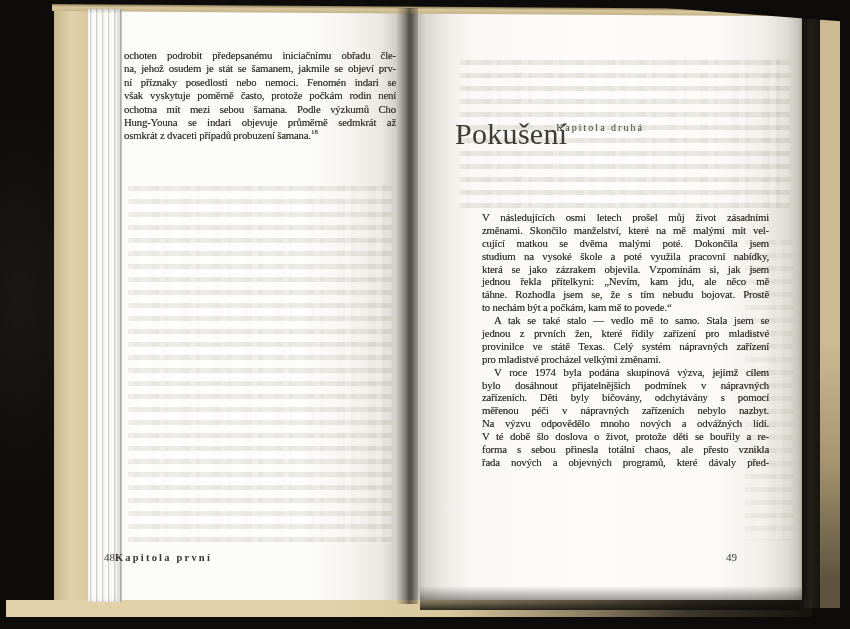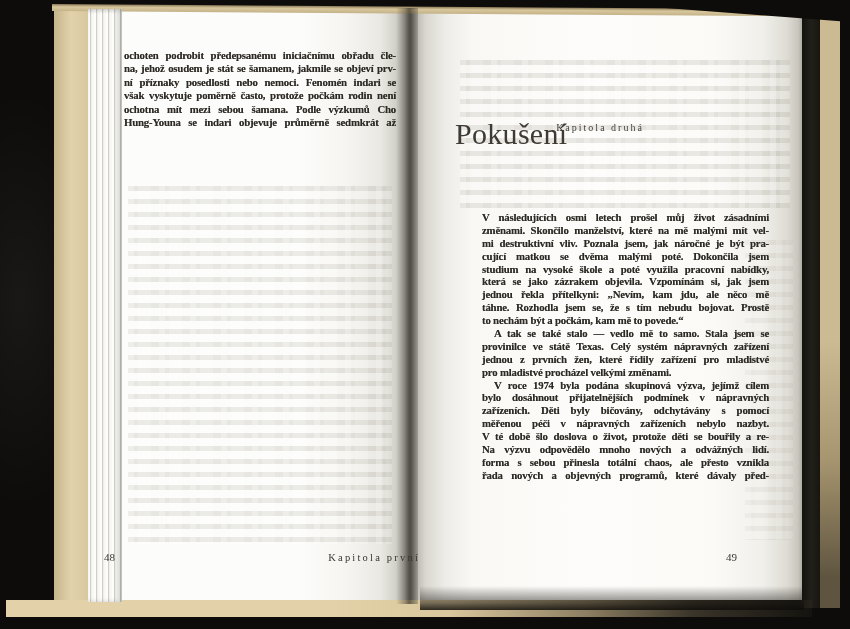--- a/index.html
+++ b/index.html
@@ -43,38 +43,38 @@
   .ghost{background-image:
       repeating-linear-gradient(90deg, rgba(255,255,255,.28) 0 6px, rgba(255,255,255,0) 6px 10px, rgba(255,255,255,.18) 10px 23px, rgba(255,255,255,0) 23px 31px),
       repeating-linear-gradient(180deg, rgba(125,118,100,.20) 0 5px, rgba(125,118,100,0) 5px 13px);
     filter:blur(.7px);z-index:2;}
   .ghost-left{left:128px;top:186px;width:264px;height:358px;opacity:.8;}
   .ghost-right-top{left:460px;top:60px;width:330px;height:148px;opacity:.9;}
   .ghost-right-side{left:745px;top:240px;width:48px;height:300px;opacity:.45;}
 
   
   .textblock{z-index:5;color:#2d2a25;font-size:10.8px;letter-spacing:-0.2px;
-    text-shadow:0 0 .4px rgba(45,42,37,.55);font-weight:bold;}
+    text-shadow:0 0 .4px rgba(45,42,37,.55);}
   .left-text{left:124px;top:49px;width:272px;}
   .left-text .pline{line-height:13.4px;height:13.4px;}
   .right-text{left:482px;top:211px;width:287px;}
   .right-text .pline{line-height:12.9px;height:12.9px;}
   .pline{text-align:justify;text-align-last:justify;white-space:normal;overflow:visible;}
   .pline.last{text-align-last:left;}
   .pline.indent{text-indent:12px;}
   .pline sup{font-size:7px;letter-spacing:0;vertical-align:super;line-height:0;}
 
   .kicker{left:455px;top:106px;width:290px;text-align:center;font-size:10px;
     letter-spacing:2px;color:#45423c;z-index:5;margin-top:16px;}
   .title{left:455px;top:117px;width:290px;text-align:left;font-size:30px;
     letter-spacing:.3px;color:#3f3b34;z-index:5;}
 
-  .footer-left{left:104px;top:551px;width:316px;display:flex;justify-content:space-between;
+  .footer-left{left:104px;top:551px;width:316px;display:flex;
     align-items:baseline;z-index:5;color:#3a3732;font-size:11px;}
-  .footer-left .chap{font-size:10.5px;letter-spacing:2.2px;}
+  .footer-left .chap{font-size:10.5px;letter-spacing:2.2px;font-weight:bold;}
   .footer-right{left:457px;top:551px;width:280px;text-align:right;z-index:5;
     color:#3a3732;font-size:11px;}
 </style>
 </head>
 <body>
 
 <div class="scene">
 
   <div class="abs cover-left"></div>
   <div class="abs cover-top"></div>
@@ -94,50 +94,50 @@
   <div class="abs bottom-fade-right"></div>
   <div class="abs top-right-wedge"></div>
 
   <div class="abs textblock left-text">
       <div class="pline">ochoten podrobit předepsanému iniciačnímu obřadu čle-</div>
       <div class="pline">na, jehož osudem je stát se šamanem, jakmile se objeví prv-</div>
       <div class="pline">ní příznaky posedlosti nebo nemoci. Fenomén indari se</div>
       <div class="pline">však vyskytuje poměrně často, protože počkám rodin není</div>
       <div class="pline">ochotna mít mezi sebou šamana. Podle výzkumů Cho</div>
       <div class="pline">Hung-Youna se indari objevuje průměrně sedmkrát až</div>
+      <div class="pline last">osmkrát z dvaceti případů probuzení šamana.<sup>18</sup></div>
     </div>
 
   <div class="abs footer-left">
     <span>48</span>
     <span class="chap">Kapitola první</span>
   </div>
 
   <div class="abs kicker">Kapitola druhá</div>
   <div class="abs title">Pokušení</div>
 
   <div class="abs textblock right-text">
       <div class="pline">V následujících osmi letech prošel můj život zásadními</div>
       <div class="pline">změnami. Skončilo manželství, které na mě malými mít vel-</div>
-      <div class="pline">mi destruktivní vliv. Poznala jsem, jak náročné je být pra-</div>
       <div class="pline">cující matkou se dvěma malými poté. Dokončila jsem</div>
       <div class="pline">studium na vysoké škole a poté využila pracovní nabídky,</div>
       <div class="pline">která se jako zázrakem objevila. Vzpomínám si, jak jsem</div>
       <div class="pline">jednou řekla přítelkyni: „Nevím, kam jdu, ale něco mě</div>
       <div class="pline">táhne. Rozhodla jsem se, že s tím nebudu bojovat. Prostě</div>
       <div class="pline last">to nechám být a počkám, kam mě to povede.“</div>
       <div class="pline indent">A tak se také stalo — vedlo mě to samo. Stala jsem se</div>
+      <div class="pline">jednou z prvních žen, které řídily zařízení pro mladistvé</div>
       <div class="pline">provinilce ve státě Texas. Celý systém nápravných zařízení</div>
-      <div class="pline">jednou z prvních žen, které řídily zařízení pro mladistvé</div>
       <div class="pline last">pro mladistvé procházel velkými změnami.</div>
       <div class="pline indent">V roce 1974 byla podána skupinová výzva, jejímž cílem</div>
       <div class="pline">bylo dosáhnout přijatelnějších podmínek v nápravných</div>
       <div class="pline">zařízeních. Děti byly bičovány, odchytávány s pomocí</div>
       <div class="pline">měřenou péči v nápravných zařízeních nebylo nazbyt.</div>
+      <div class="pline">Na výzvu odpovědělo mnoho nových a odvážných lidí.</div>
       <div class="pline">V té době šlo doslova o život, protože děti se bouřily a re-</div>
-      <div class="pline">Na výzvu odpovědělo mnoho nových a odvážných lidí.</div>
       <div class="pline">forma s sebou přinesla totální chaos, ale přesto vznikla</div>
       <div class="pline">řada nových a objevných programů, které dávaly před-</div>
     </div>
 
   <div class="abs footer-right">
     <span>49</span>
   </div>
 
 </div>
 

